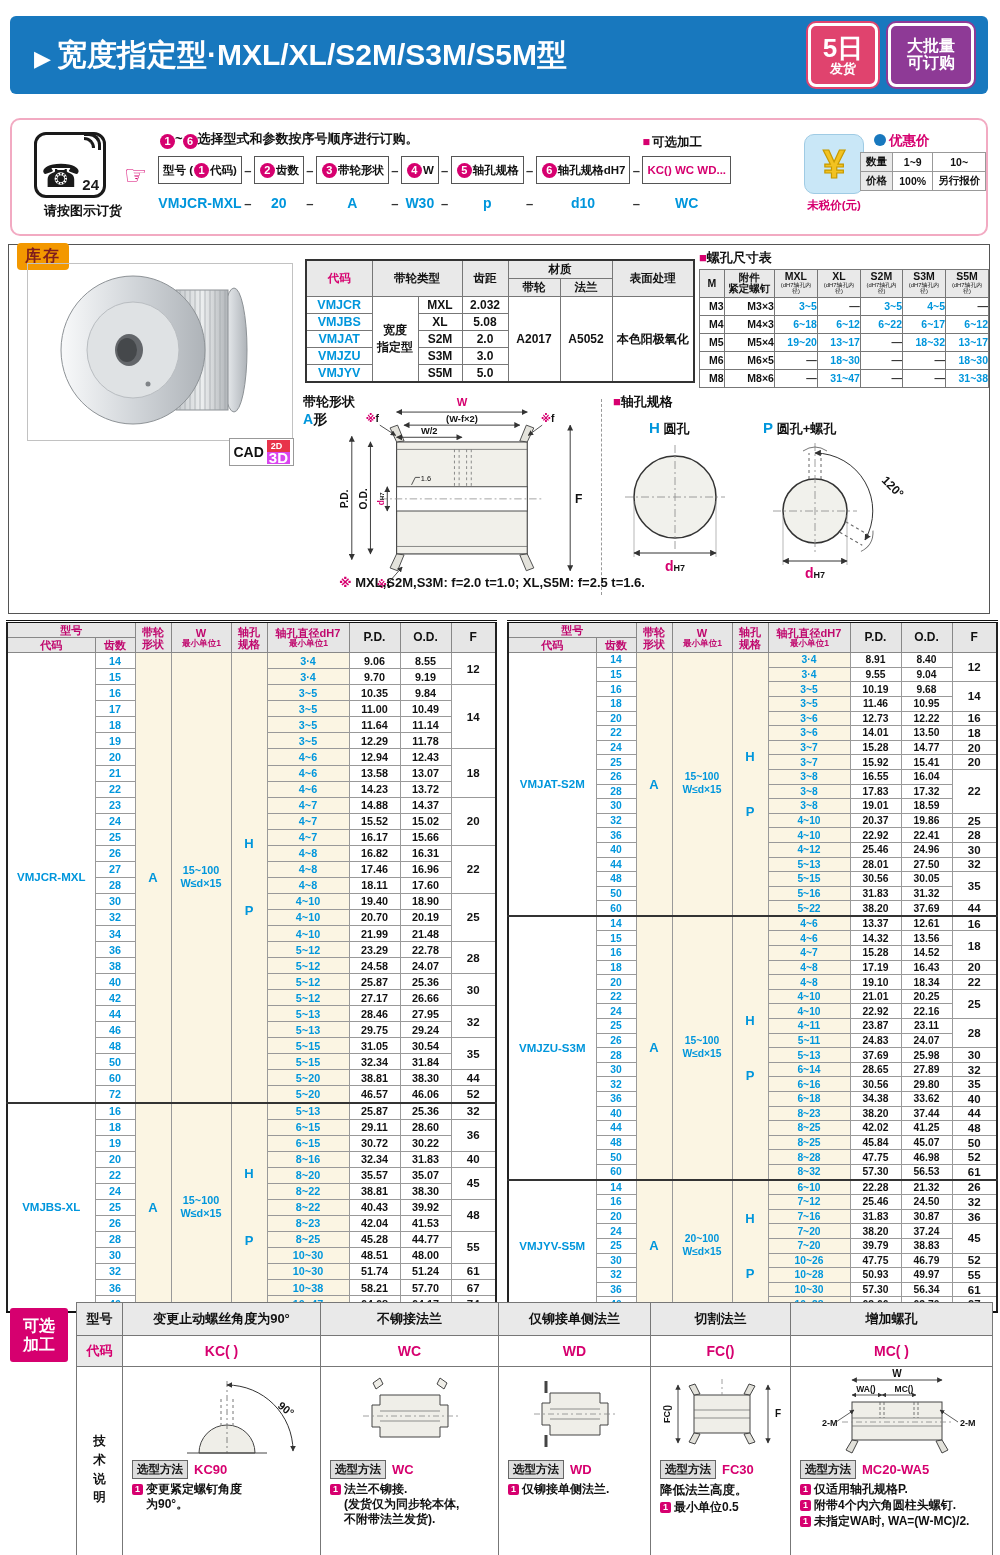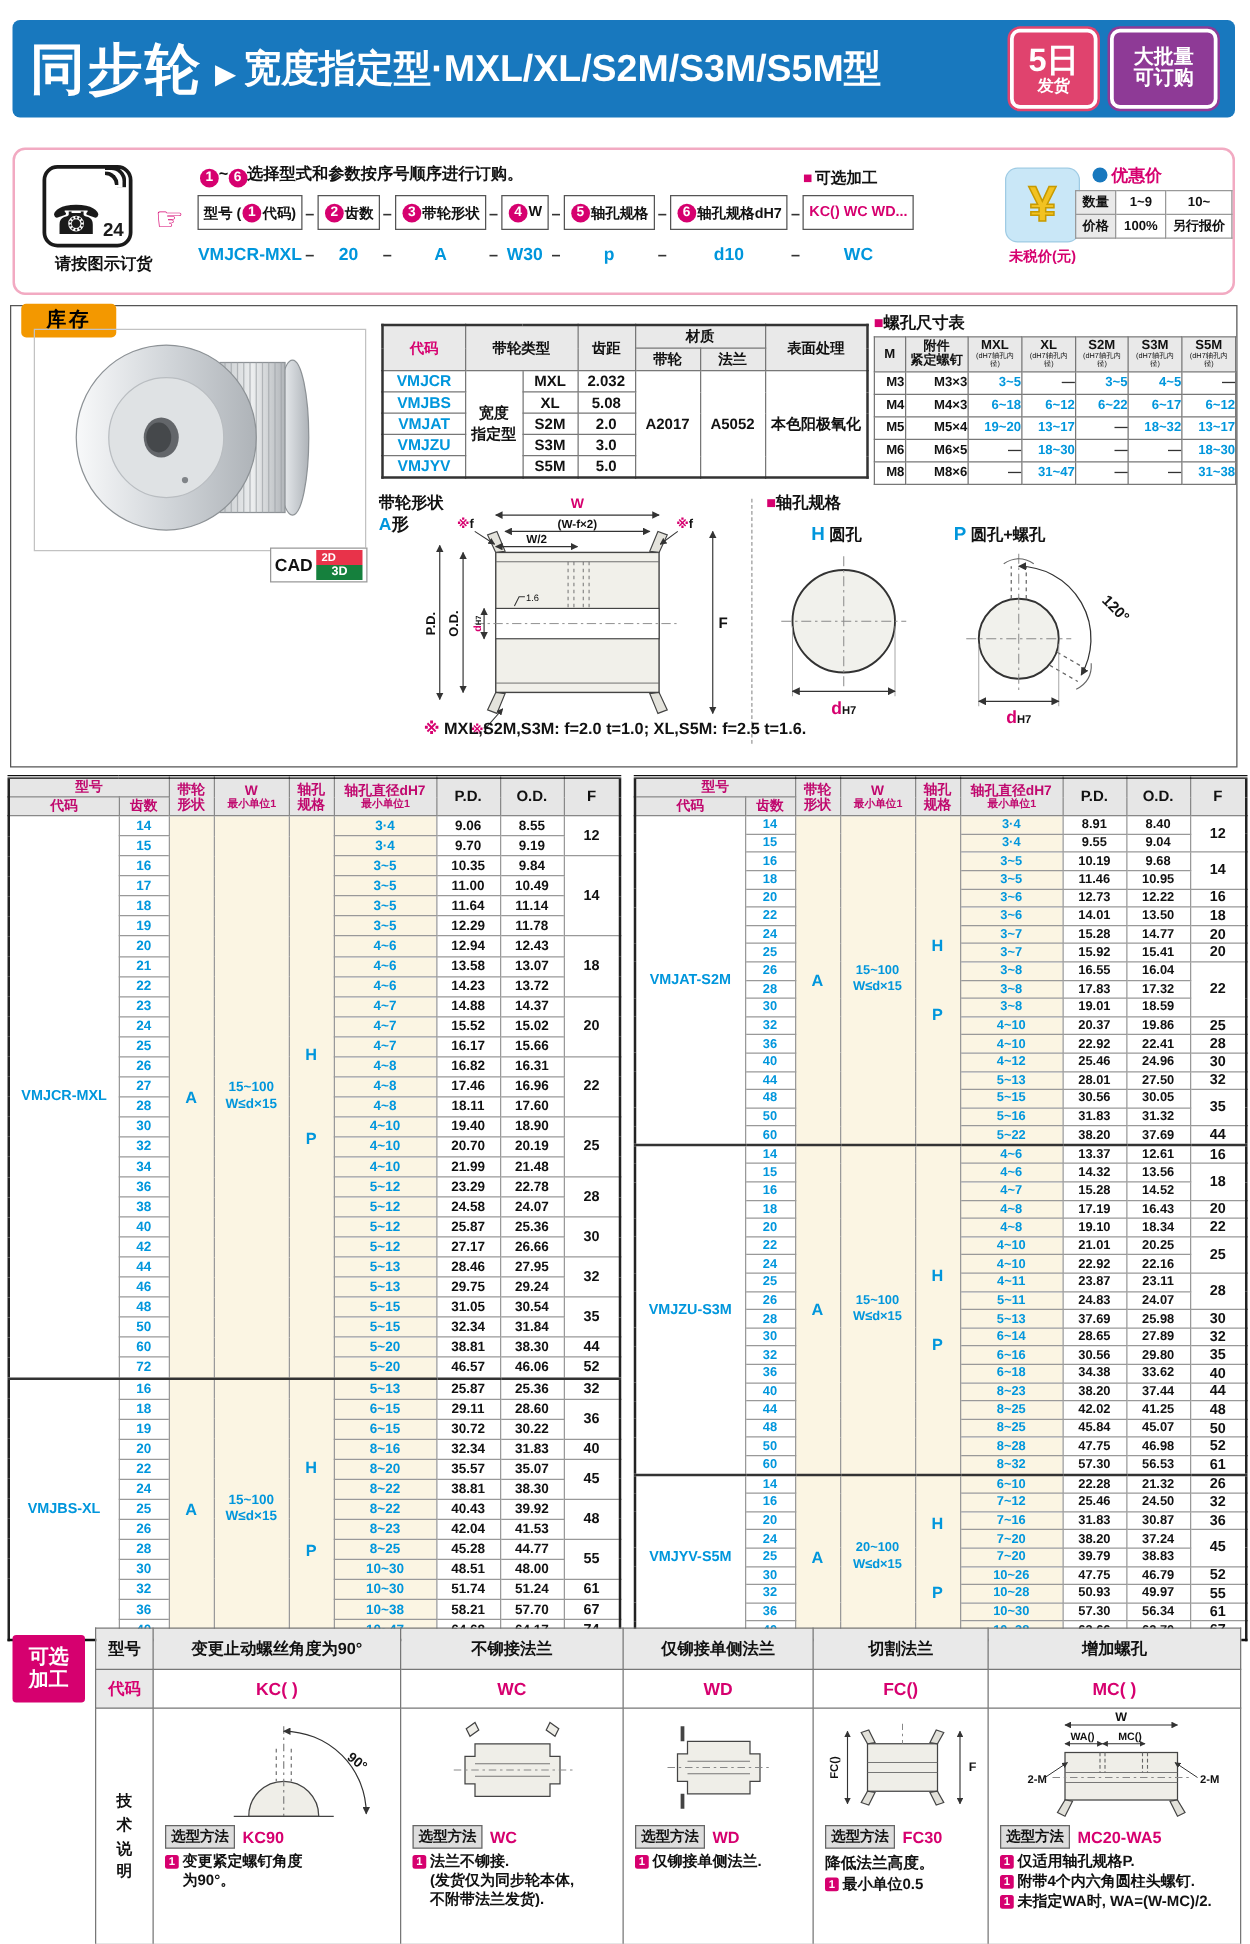--- a/index.html
+++ b/index.html
@@ -45,27 +45,27 @@
   .tax-note{position:absolute;left:780px;top:78px;width:84px;text-align:center;font-size:11.5px;font-weight:bold;color:#d6006f;}
   .disc-title{position:absolute;left:862px;top:12px;font-size:13.5px;font-weight:bold;color:#d6006f;}
   .disc-dot{display:inline-block;width:12px;height:12px;border-radius:50%;background:#1878be;margin-right:3px;vertical-align:-1px;}
   .price-table{position:absolute;left:848px;top:32px;border-collapse:collapse;border-radius:18px;}
   .price-table td{border:1px solid #999;font-size:10.5px;font-weight:bold;text-align:center;padding:2px 1px;}
   .price-table td.lab{background:#e9e9e9;width:34px;}
   .price-table td.v1{width:40px;}
   .price-table td.v2{width:58px;}
   
   .stock-section{position:absolute;left:8px;top:244px;width:982px;height:370px;border:1.5px solid #555;box-sizing:border-box;}
-  .stock-badge{position:absolute;left:8px;top:-2px;background:#f39800;color:#000000;font-size:16px;font-weight:bold;padding:3px 20px;border-radius:4px;letter-spacing:2px;}
+  .stock-badge{position:absolute;left:8px;top:-2px;background:#f39800;color:#7f1d1d;font-size:16px;font-weight:bold;padding:3px 8px;border-radius:4px;letter-spacing:2px;}
   .photo-box{position:absolute;left:18px;top:18px;width:264px;height:176px;border:1px solid #c2c2c2;}
   .cad-badge{position:absolute;right:-2px;bottom:-26px;display:flex;align-items:center;border:1px solid #999;background:#fff;padding:1px 3px;}
   .cad-badge .cadtxt{font-size:14px;font-weight:bold;margin-right:3px;}
   .cad-badge .dim{display:flex;flex-direction:column;}
   .cad-badge .d2{background:#e8334a;color:#fff;font-size:9px;font-weight:bold;padding:0 4px;line-height:12px;}
-  .cad-badge .d3{background:#15803d;color:#fff;font-size:10px;font-weight:bold;padding:0 12px;line-height:12px;}
+  .cad-badge .d3{background:#d946ef;color:#fff;font-size:15px;font-weight:bold;padding:0 2px;line-height:12px;}
   .code-table{position:absolute;left:296px;top:14px;border-collapse:collapse;table-layout:fixed;}
   .code-table th{border:1px solid #777;background:#e9e9e9;font-size:11.5px;padding:1px 0;color:#111;}
   .code-table th.mag{color:#d6006f;}
   .code-table td{border:1px solid #777;font-size:12px;font-weight:bold;text-align:center;padding:1px 0;}
   .code-table td.cblue{color:#0096dc;font-size:12.5px;}
   .code-table{border:2px solid #333;}
   .screw-wrap{position:absolute;left:690px;top:4px;width:290px;}
   .screw-title{font-size:13px;font-weight:bold;}
   .screw-title .sq{color:#d6006f;}
   .screw-table{border-collapse:collapse;table-layout:fixed;margin-top:2px;border:1.5px solid #333;}
@@ -129,21 +129,20 @@
   .opt-bold{font-size:12.5px;font-weight:bold;margin-bottom:1px;}
   .opt-note{display:flex;align-items:flex-start;gap:3px;margin-bottom:1px;}
   .nnum{flex:0 0 auto;width:11px;height:11px;background:#d6006f;color:#fff;font-size:9px;line-height:11px;text-align:center;border-radius:2px;font-weight:bold;margin-top:2px;}
   .ntext{font-size:12px;font-weight:bold;line-height:1.25;}
   svg text{font-family:"Liberation Sans","DejaVu Sans",sans-serif;}
 </style>
 </head>
 <body>
 
 <div class="page-header">
-  <span class="ph-title">同步轮</span>
   <span class="ph-arrow">▶</span>
   <span class="ph-sub">宽度指定型·MXL/XL/S2M/S3M/S5M型</span>
   <div class="badge badge-ship">
     <div class="b1">5日</div>
     <div class="b2">发货</div>
   </div>
   <div class="badge badge-bulk">
     <div>大批量</div>
     <div>可订购</div>
   </div>

